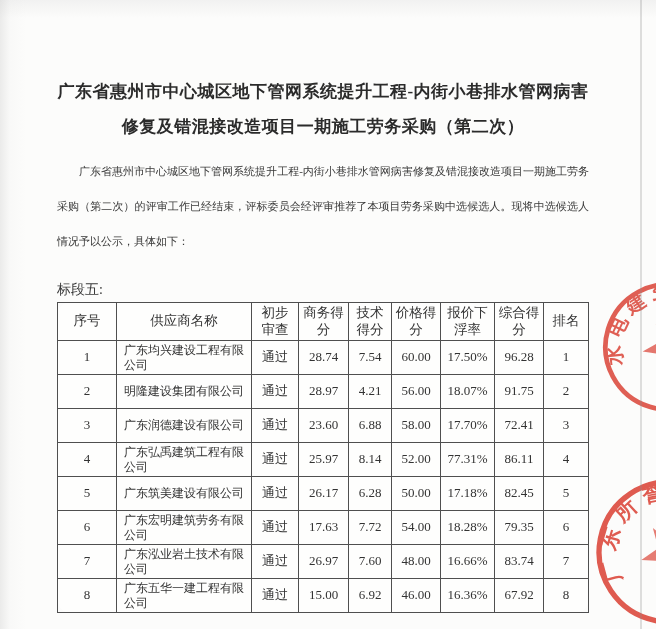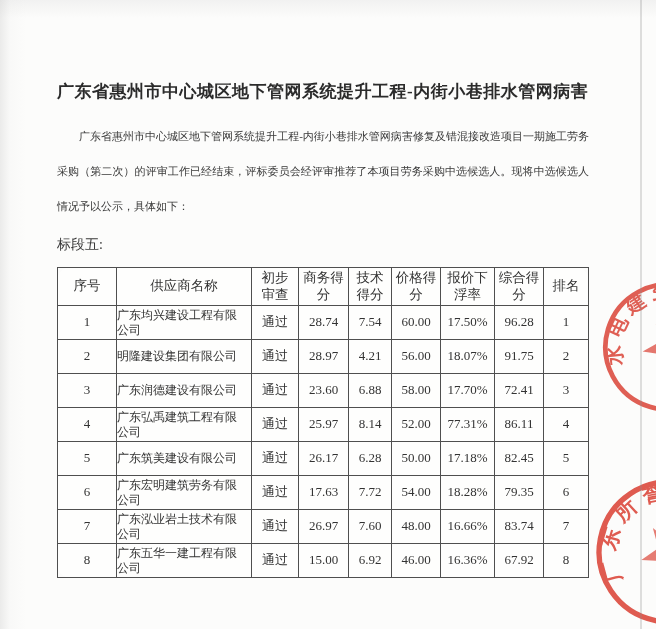--- a/index.html
+++ b/index.html
@@ -28,43 +28,43 @@
     width: 2px;
     background: rgba(140,140,140,0.28);
   }
   .content {
     position: absolute;
     left: 57px;
     top: 74px;
     width: 532px;
   }
   .doc-title {
-    text-align: left;
+    text-align: center;
     font-weight: bold;
     color: #2b2b2b;
     font-size: 17px;
     line-height: 35px;
     letter-spacing: 0.5px;
   }
   .intro {
     margin-top: 10px;
     font-size: 11px;
     line-height: 35px;
     text-align: justify;
     text-indent: 2em;
     color: #383838;
   }
   .section-label {
-    margin-top: 10px;
+    margin-top: 20px;
     font-size: 14px;
     color: #383838;
     line-height: 22px;
   }
   table.results {
-    margin-top: 11px;
+    margin-top: 1px;
     border-collapse: collapse;
     table-layout: fixed;
     width: 531px;
     background: rgba(255,255,255,0.6);
     border-radius: 14px;
   }
   table.results th, table.results td {
     border: 1px solid #4f4f4f;
     font-size: 13px;
     font-weight: normal;
@@ -73,21 +73,21 @@
     vertical-align: middle;
     padding: 1px 3px;
     word-break: break-all;
     line-height: 1.25;
   }
   table.results thead tr { height: 38px; }
   table.results tbody tr { height: 34px; }
   table.results th { font-size: 13.5px; }
   table.results td.supplier {
     text-align: left;
-    padding-left: 0;
+    padding-left: 7px;
     font-size: 12px;
   }
   
   .seal {
     position: absolute;
     pointer-events: none;
   }
   .seal svg { display: block; width: 100%; height: 100%; }
   .seal-top {
     left: 600px; top: 279px;
@@ -110,20 +110,21 @@
 </style>
 </head>
 <body>
 
 <div class="page">
 
   <div class="content">
 
     <div class="doc-title">
       <div>广东省惠州市中心城区地下管网系统提升工程-内街小巷排水管网病害</div>
+      <div>修复及错混接改造项目一期施工劳务采购（第二次）</div>
     </div>
 
     <p class="intro">广东省惠州市中心城区地下管网系统提升工程-内街小巷排水管网病害修复及错混接改造项目一期施工劳务采购（第二次）的评审工作已经结束，评标委员会经评审推荐了本项目劳务采购中选候选人。现将中选候选人情况予以公示，具体如下：</p>
 
     <div class="section-label">标段五:</div>
 
     <table class="results">
       <colgroup>
         <col style="width:59px">
           <col style="width:135px">

